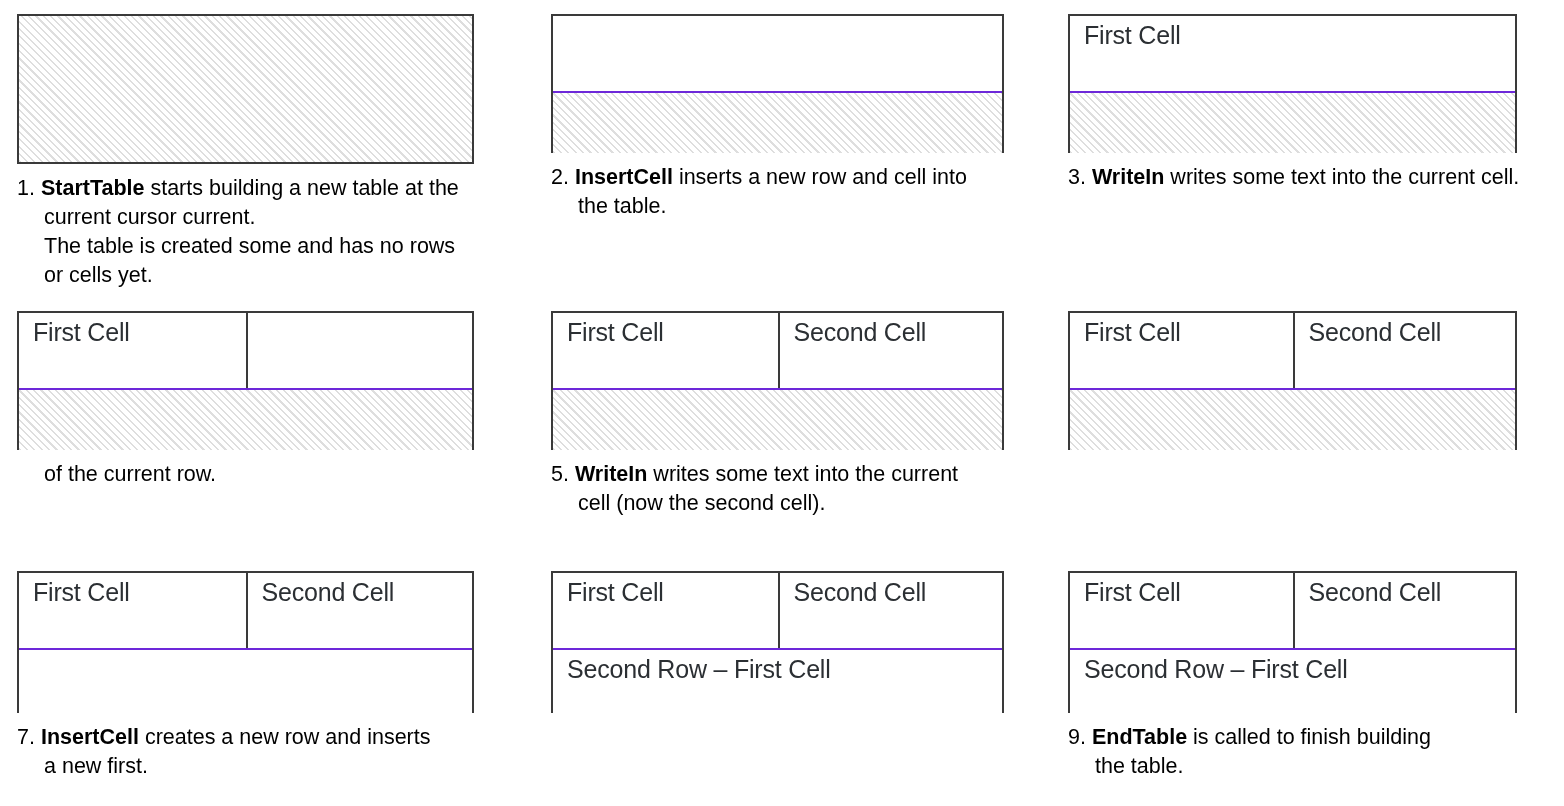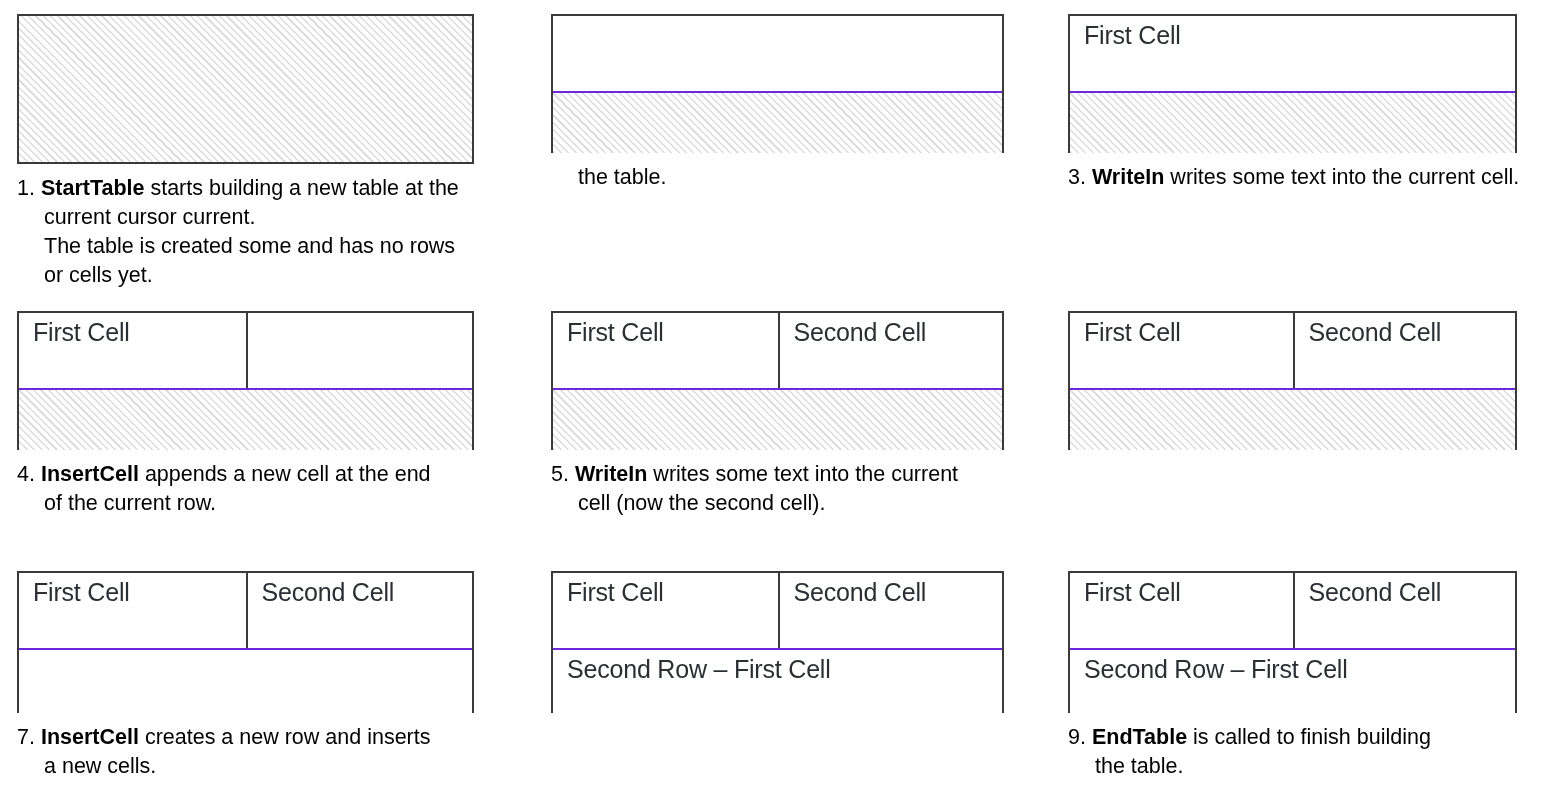--- a/index.html
+++ b/index.html
@@ -135,20 +135,21 @@
     <div class="step step-col-2 step-row-1">
       <div class="diagram w-mid">
         <div class="drow h-cell">
           <div class="dcell full h-cell"><span class="cell-text"></span></div>
         </div>
         <div class="drow h-hatch">
           <div class="dcell full hatch h-hatch"><span class="cell-text"></span></div>
         </div>
       </div>
       <div class="caption">
+        <span class="cline noindent"><span class="num">2.</span> <b>InsertCell</b><span> inserts a new row and cell into</span></span>
         <span class="cline indent"><span>the table.</span></span>
       </div>
     </div>
     <div class="step step-col-3 step-row-1">
       <div class="diagram w-wide">
         <div class="drow h-cell">
           <div class="dcell full h-cell"><span class="cell-text">First Cell</span></div>
         </div>
         <div class="drow h-hatch">
           <div class="dcell full hatch h-hatch"><span class="cell-text"></span></div>
@@ -162,21 +163,20 @@
       <div class="diagram w-narrow">
         <div class="drow h-cell">
           <div class="dcell half h-cell"><span class="cell-text">First Cell</span></div>
           <div class="dcell half h-cell"><span class="cell-text"></span></div>
         </div>
         <div class="drow h-hatch">
           <div class="dcell full hatch h-hatch"><span class="cell-text"></span></div>
         </div>
       </div>
       <div class="caption">
-        <span class="cline noindent"><span class="num">4.</span> <b>InsertCell</b><span> appends a new cell at the end</span></span>
         <span class="cline indent"><span>of the current row.</span></span>
       </div>
     </div>
     <div class="step step-col-2 step-row-2">
       <div class="diagram w-mid">
         <div class="drow h-cell">
           <div class="dcell half h-cell"><span class="cell-text">First Cell</span></div>
           <div class="dcell half h-cell"><span class="cell-text">Second Cell</span></div>
         </div>
         <div class="drow h-hatch">
@@ -206,21 +206,21 @@
         <div class="drow h-cell">
           <div class="dcell half h-cell"><span class="cell-text">First Cell</span></div>
           <div class="dcell half h-cell"><span class="cell-text">Second Cell</span></div>
         </div>
         <div class="drow h-row2">
           <div class="dcell full h-row2"><span class="cell-text"></span></div>
         </div>
       </div>
       <div class="caption">
         <span class="cline noindent"><span class="num">7.</span> <b>InsertCell</b><span> creates a new row and inserts</span></span>
-        <span class="cline indent"><span>a new cells.</span></span>
+        <span class="cline indent"><span>a new first.</span></span>
       </div>
     </div>
     <div class="step step-col-2 step-row-3">
       <div class="diagram w-mid">
         <div class="drow h-cell">
           <div class="dcell half h-cell"><span class="cell-text">First Cell</span></div>
           <div class="dcell half h-cell"><span class="cell-text">Second Cell</span></div>
         </div>
         <div class="drow h-row2">
           <div class="dcell full h-row2"><span class="cell-text">Second Row – First Cell</span></div>

